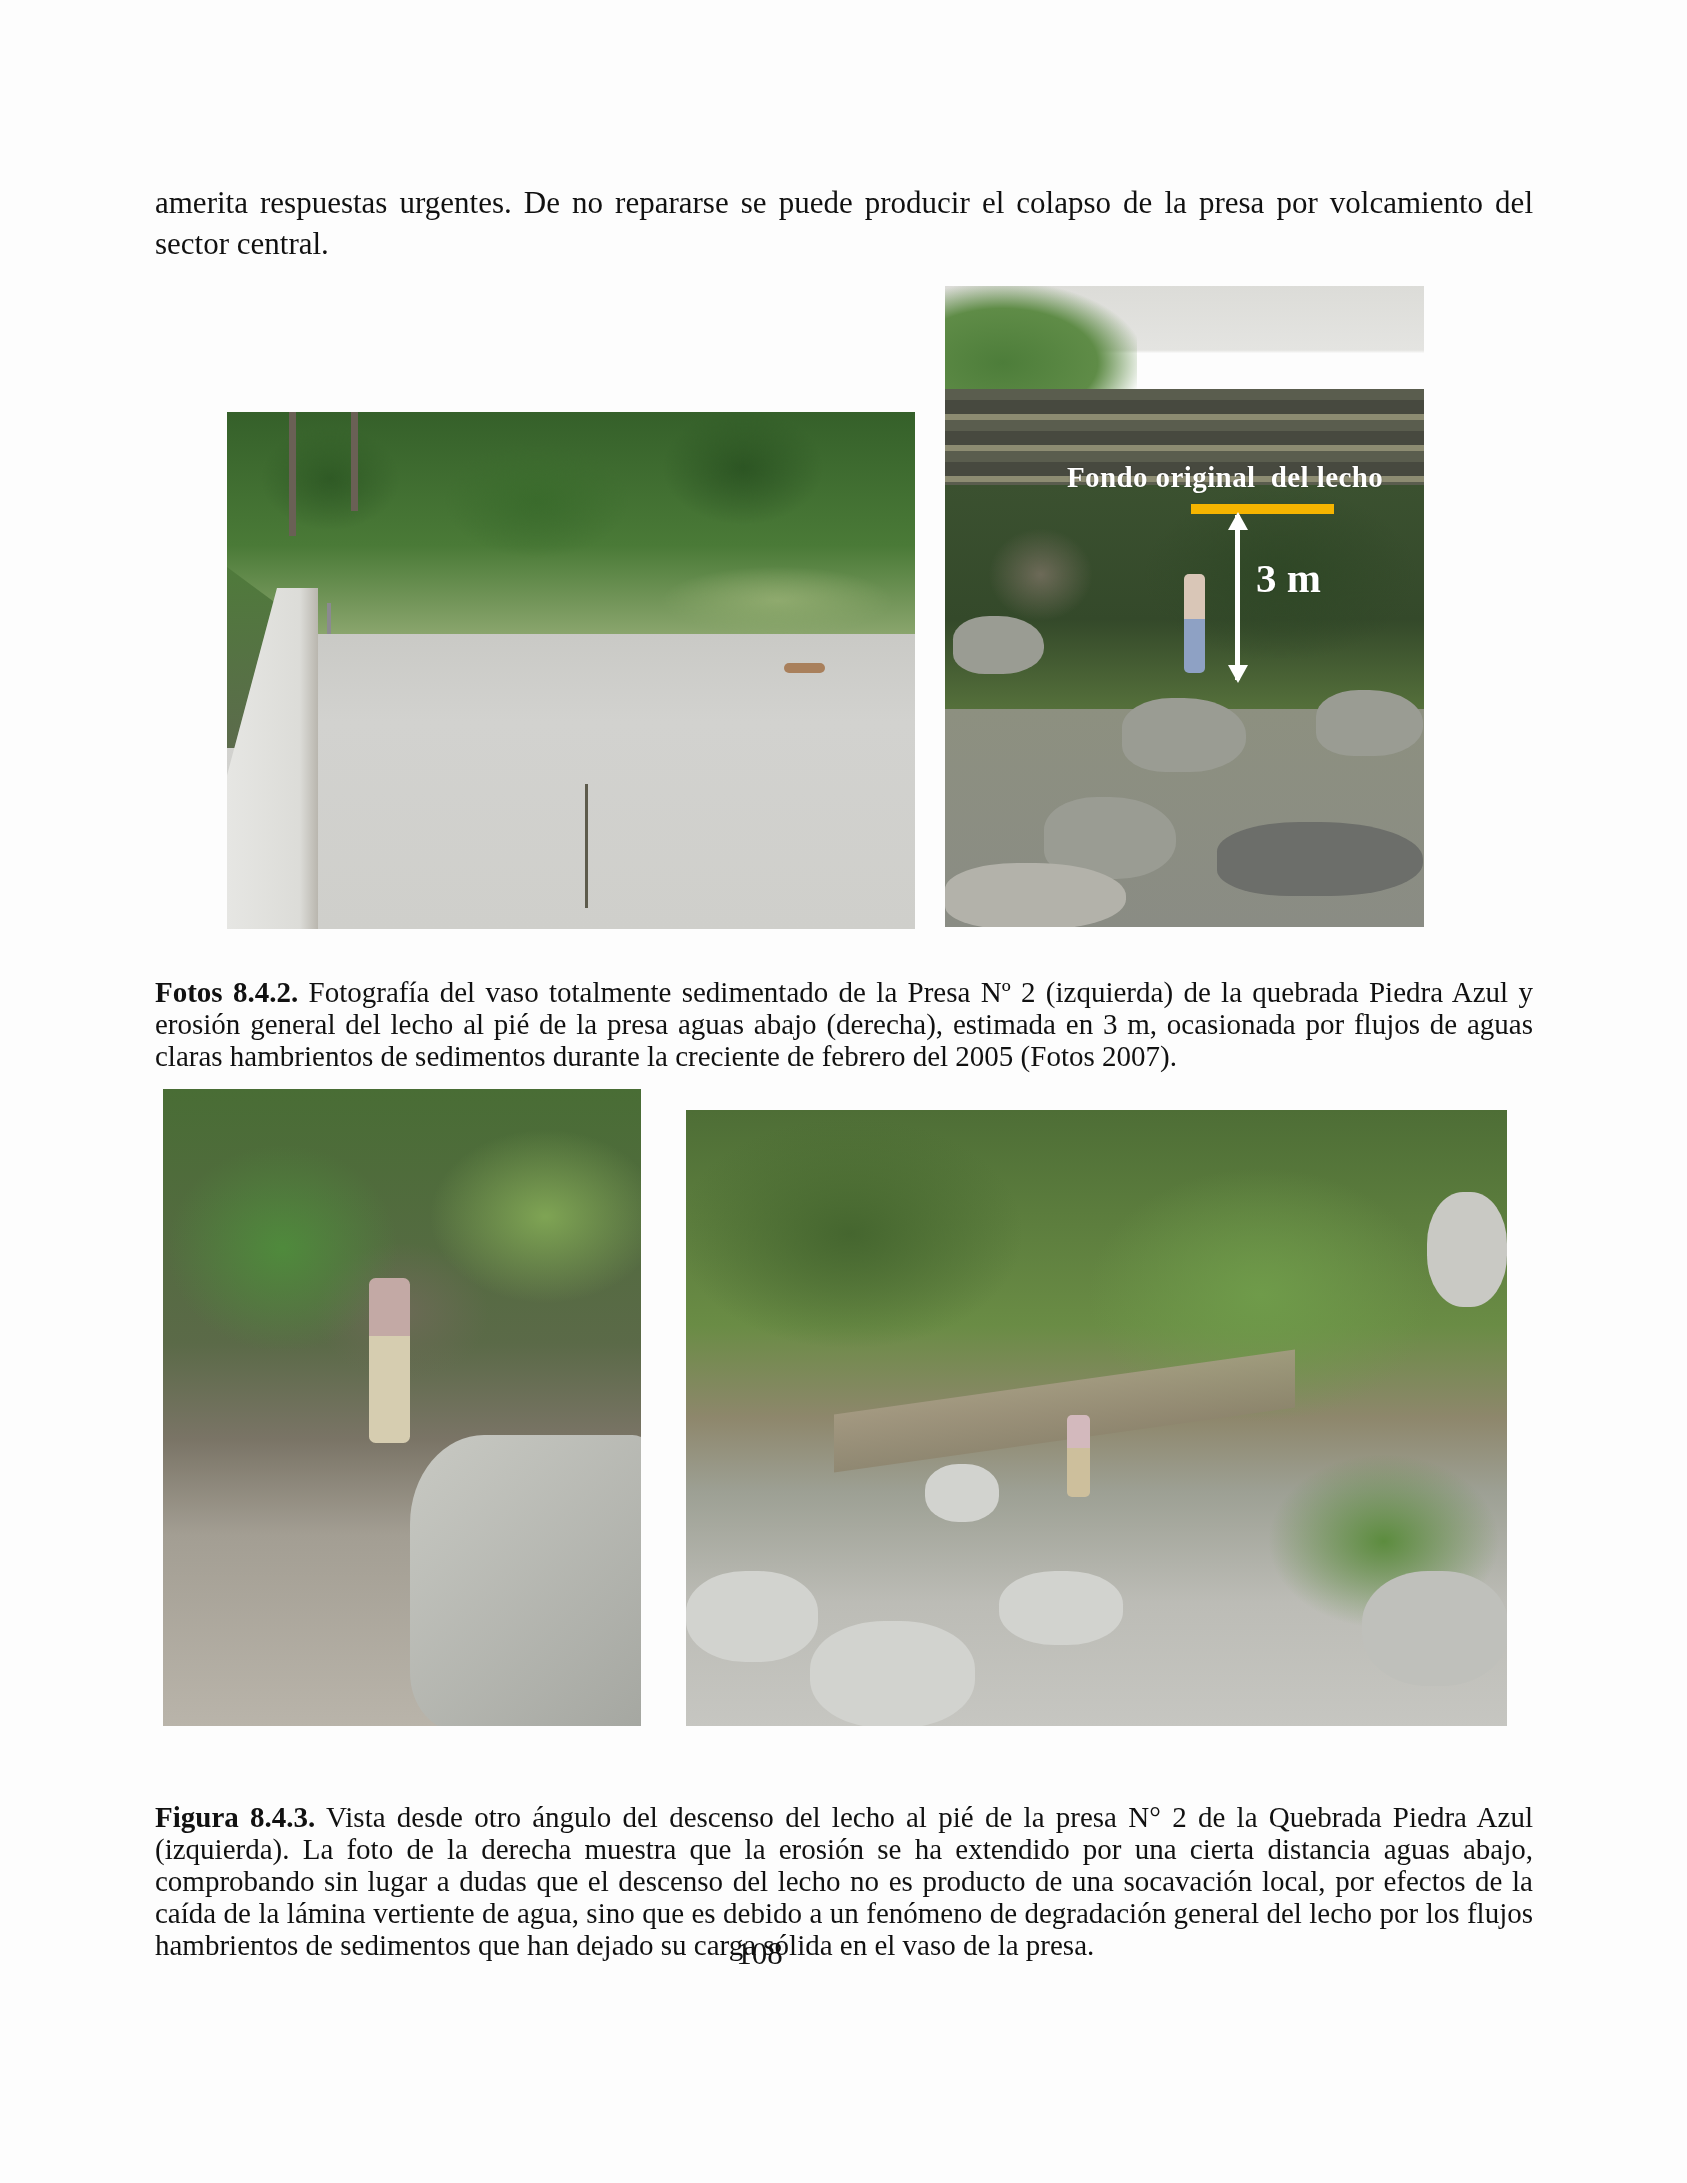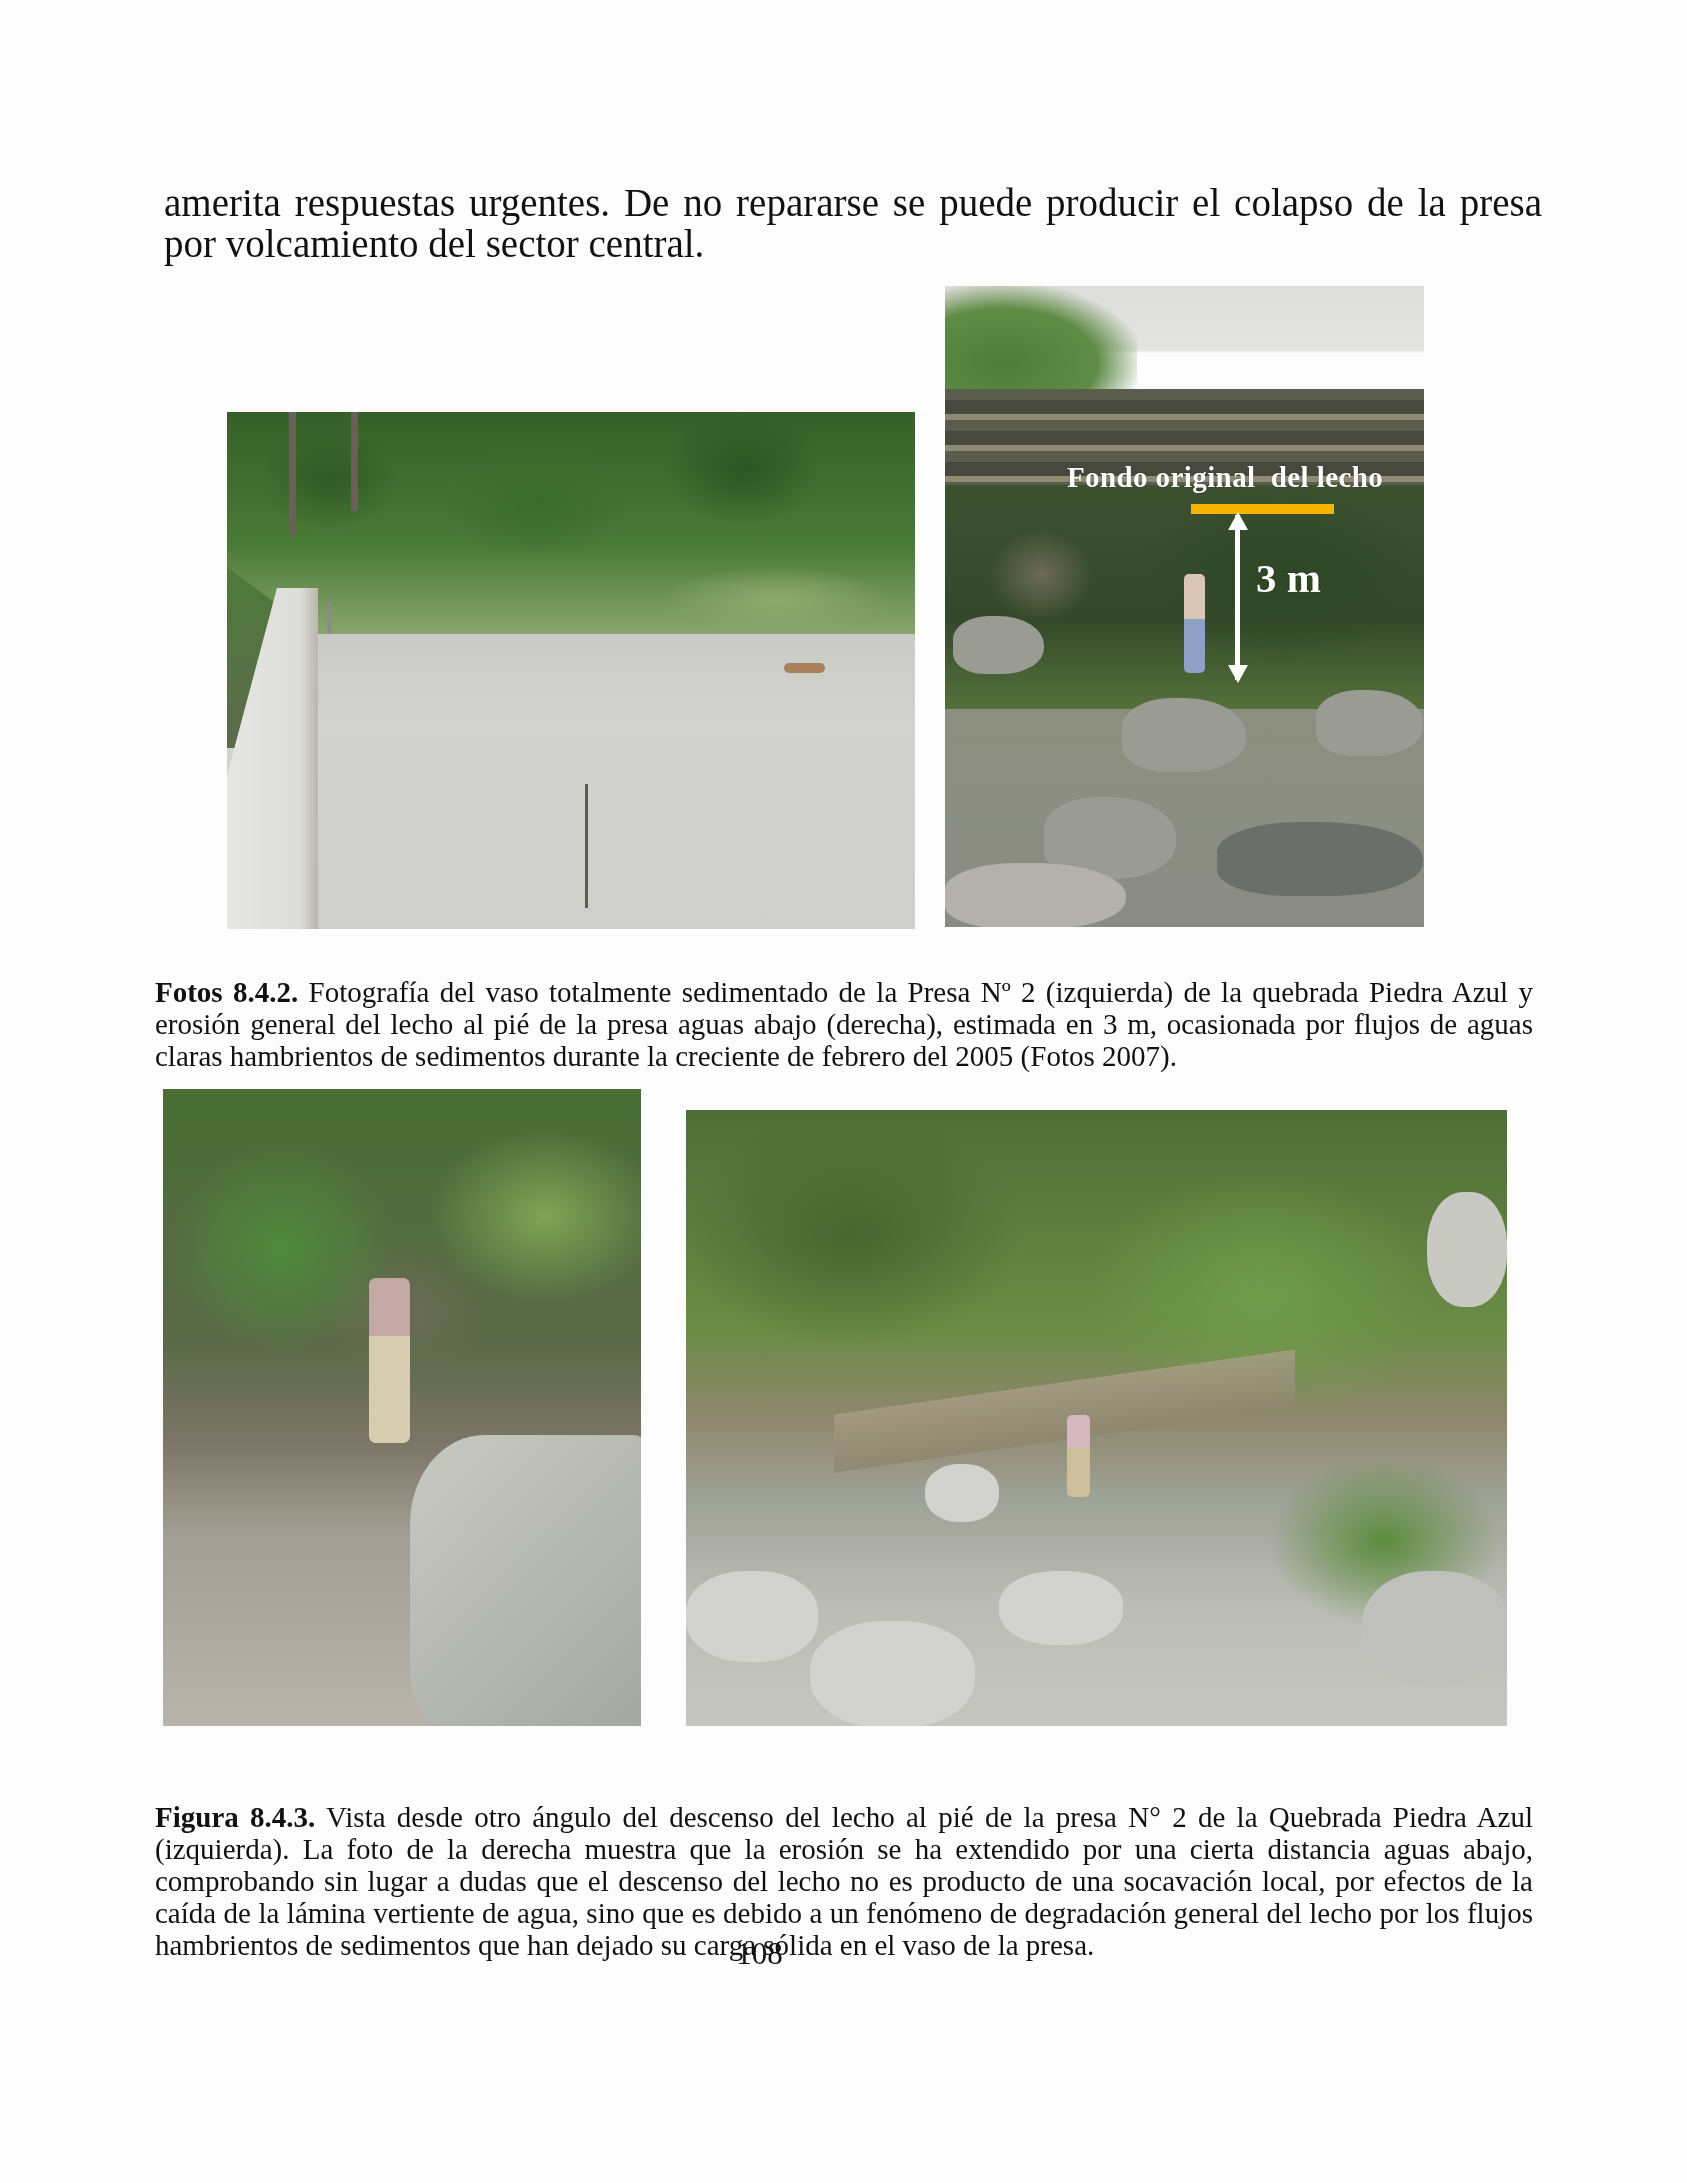--- a/index.html
+++ b/index.html
@@ -2,22 +2,22 @@
 <html style="font-size:13px"><head>
 <meta charset="utf-8">
 <style>
   html, body { margin: 0; padding: 0; }
   body {
     width: 1687px; height: 2183px; background: #fdfdfd; position: relative;
     font-family: "Liberation Serif", "DejaVu Serif", serif; color: #111;
     overflow: hidden;
   }
   .para {
-    position: absolute; left: 164px; width: 1378px;
-    font-size: 39px; line-height: 40px; text-align: justify; margin-top: 28px;
+    position: absolute; left: 155px; width: 1378px;
+    font-size: 31px; line-height: 40px; text-align: justify; margin-top: 28px;
   }
   .para.top { top: 154px; line-height: 41px; }
   .caption {
     position: absolute; left: 155px; width: 1378px;
     font-size: 29px; line-height: 32px; text-align: justify;
     text-align-last: left;
   }
   .caption b { font-weight: bold; }
   .cap1 { top: 947px; }
   .cap2 { top: 1761px; margin-top: 40px; }

